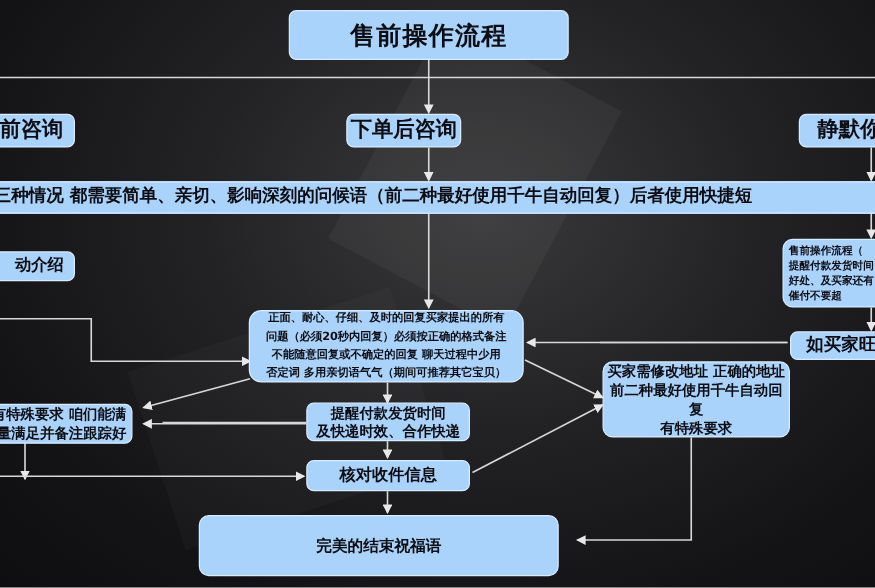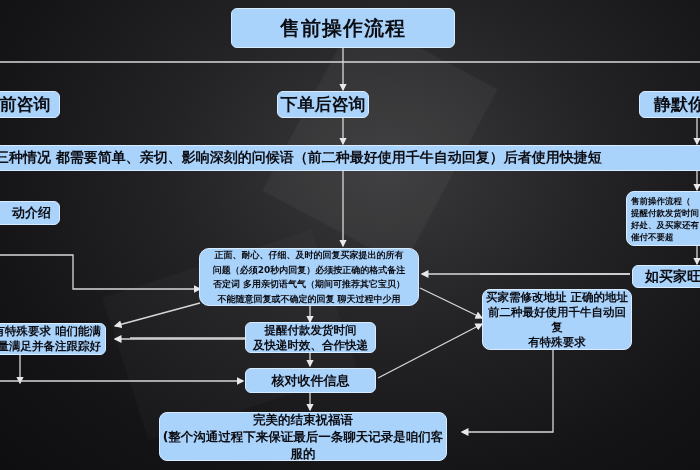--- a/index.html
+++ b/index.html
@@ -97,34 +97,33 @@
   <div class="box t-med" style="left:-10px;top:201px;width:70px;height:24px;font-size:13px;justify-content:flex-end;padding-right:8px;">动介绍</div>
 
   <div class="box multi t-mid" style="left:-10px;top:323px;width:116px;height:32px;align-items:flex-end;padding-right:4px;">
     <span>有特殊要求 咱们能满</span>
     <span>量满足并备注跟踪好</span>
   </div>
 
   <div class="box multi t-small" style="left:199px;top:248px;width:220px;height:58px;border-radius:10px;">
     <span>正面、耐心、仔细、及时的回复买家提出的所有</span>
     <span>问题（必须20秒内回复）必须按正确的格式备注</span>
+    <span>不能随意回复或不确定的回复 聊天过程中少用</span>
     <span>否定词 多用亲切语气气（期间可推荐其它宝贝）</span>
-    <span>不能随意回复或不确定的回复 聊天过程中少用</span>
   </div>
 
   <div class="box t-med" style="left:245px;top:368px;width:131px;height:25px;font-size:13px;">核对收件信息</div>
 
   <div class="box multi t-mid" style="left:245px;top:322px;width:131px;height:31px;">
     <span>提醒付款发货时间</span>
     <span>及快递时效、合作快递</span>
   </div>
 
   <div class="box multi t-med" style="left:159px;top:412px;width:288px;height:49px;border-radius:8px;font-size:12.5px;line-height:17px;">
     <span>完美的结束祝福语</span>
-    <span>(整个沟通过程下来保证最后一条聊天记录是咱们客服的</span>
   </div>
 
   <div class="box multi" style="left:626px;top:191px;width:90px;height:55px;font-size:8.5px;line-height:12px;align-items:flex-start;padding-left:4px;border-radius:8px;">
     <span>售前操作流程（</span>
     <span>提醒付款发货时间</span>
     <span>好处、及买家还有</span>
     <span>催付不要超</span>
   </div>
 
   <div class="box t-cat" style="left:632px;top:265px;width:80px;height:23px;font-size:14px;justify-content:flex-start;padding-left:12px;">如买家旺</div>

